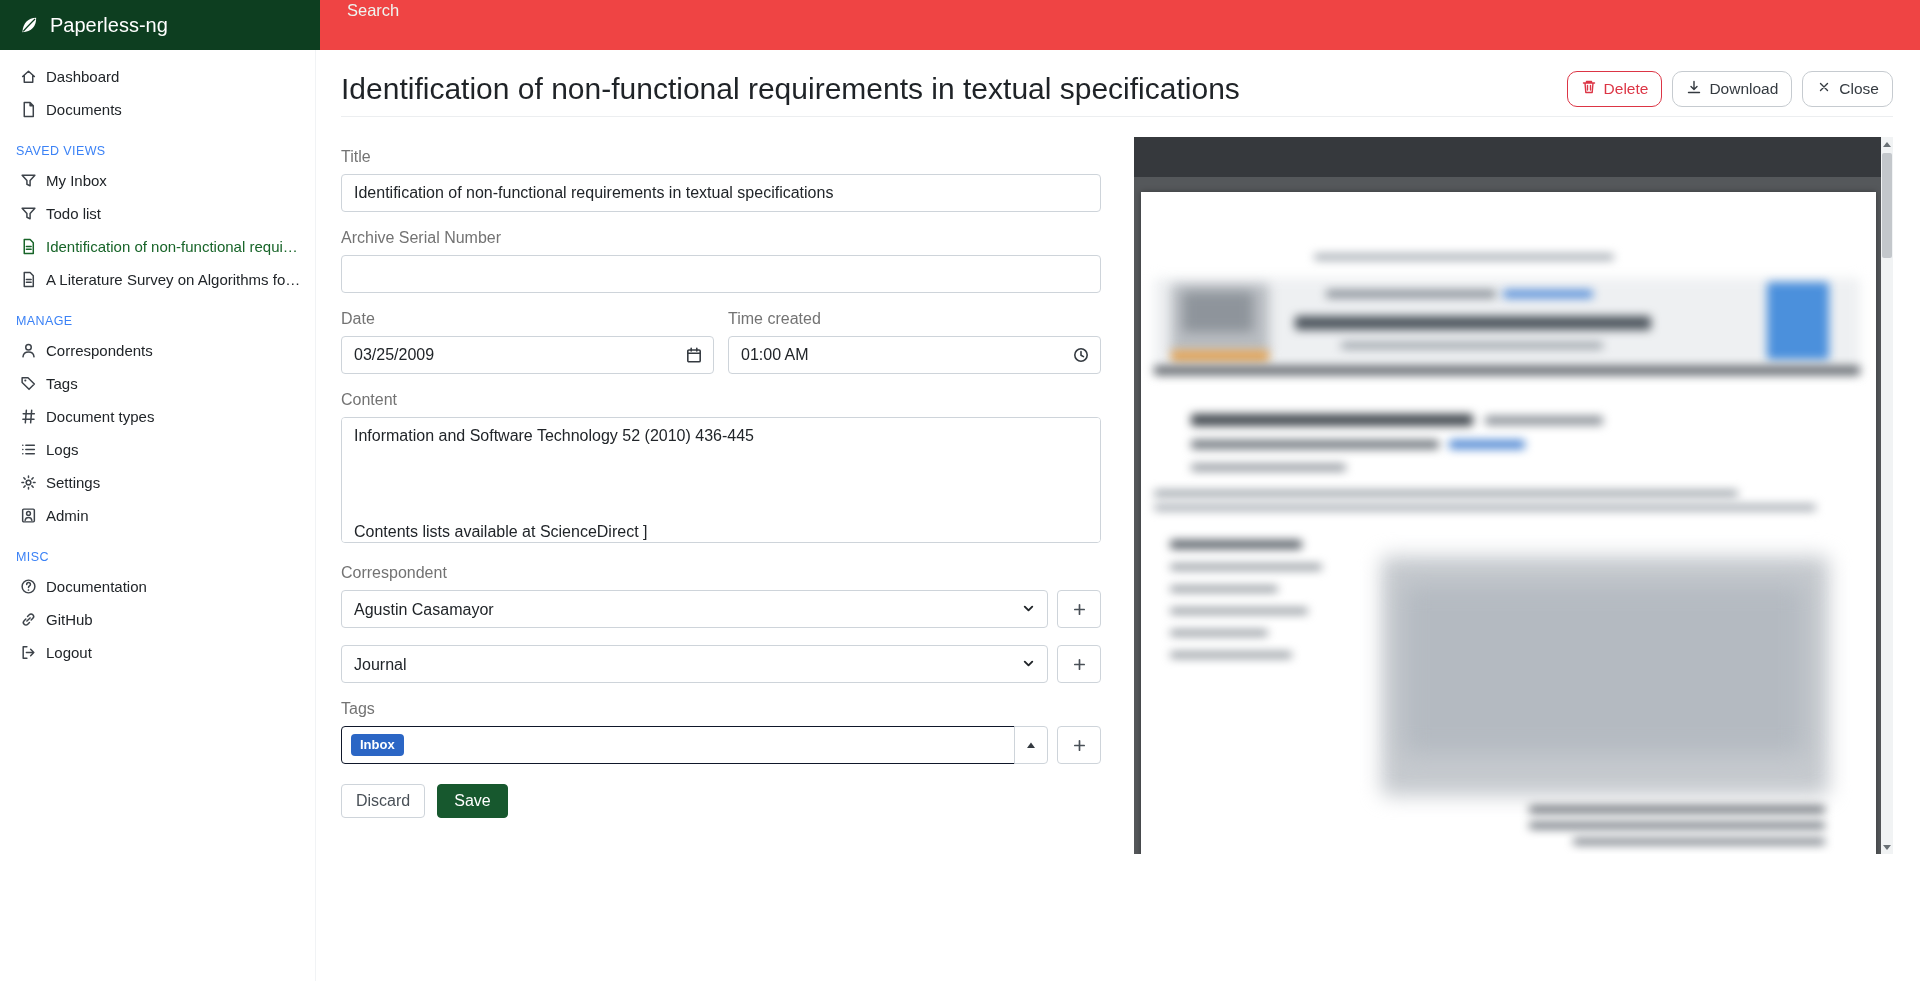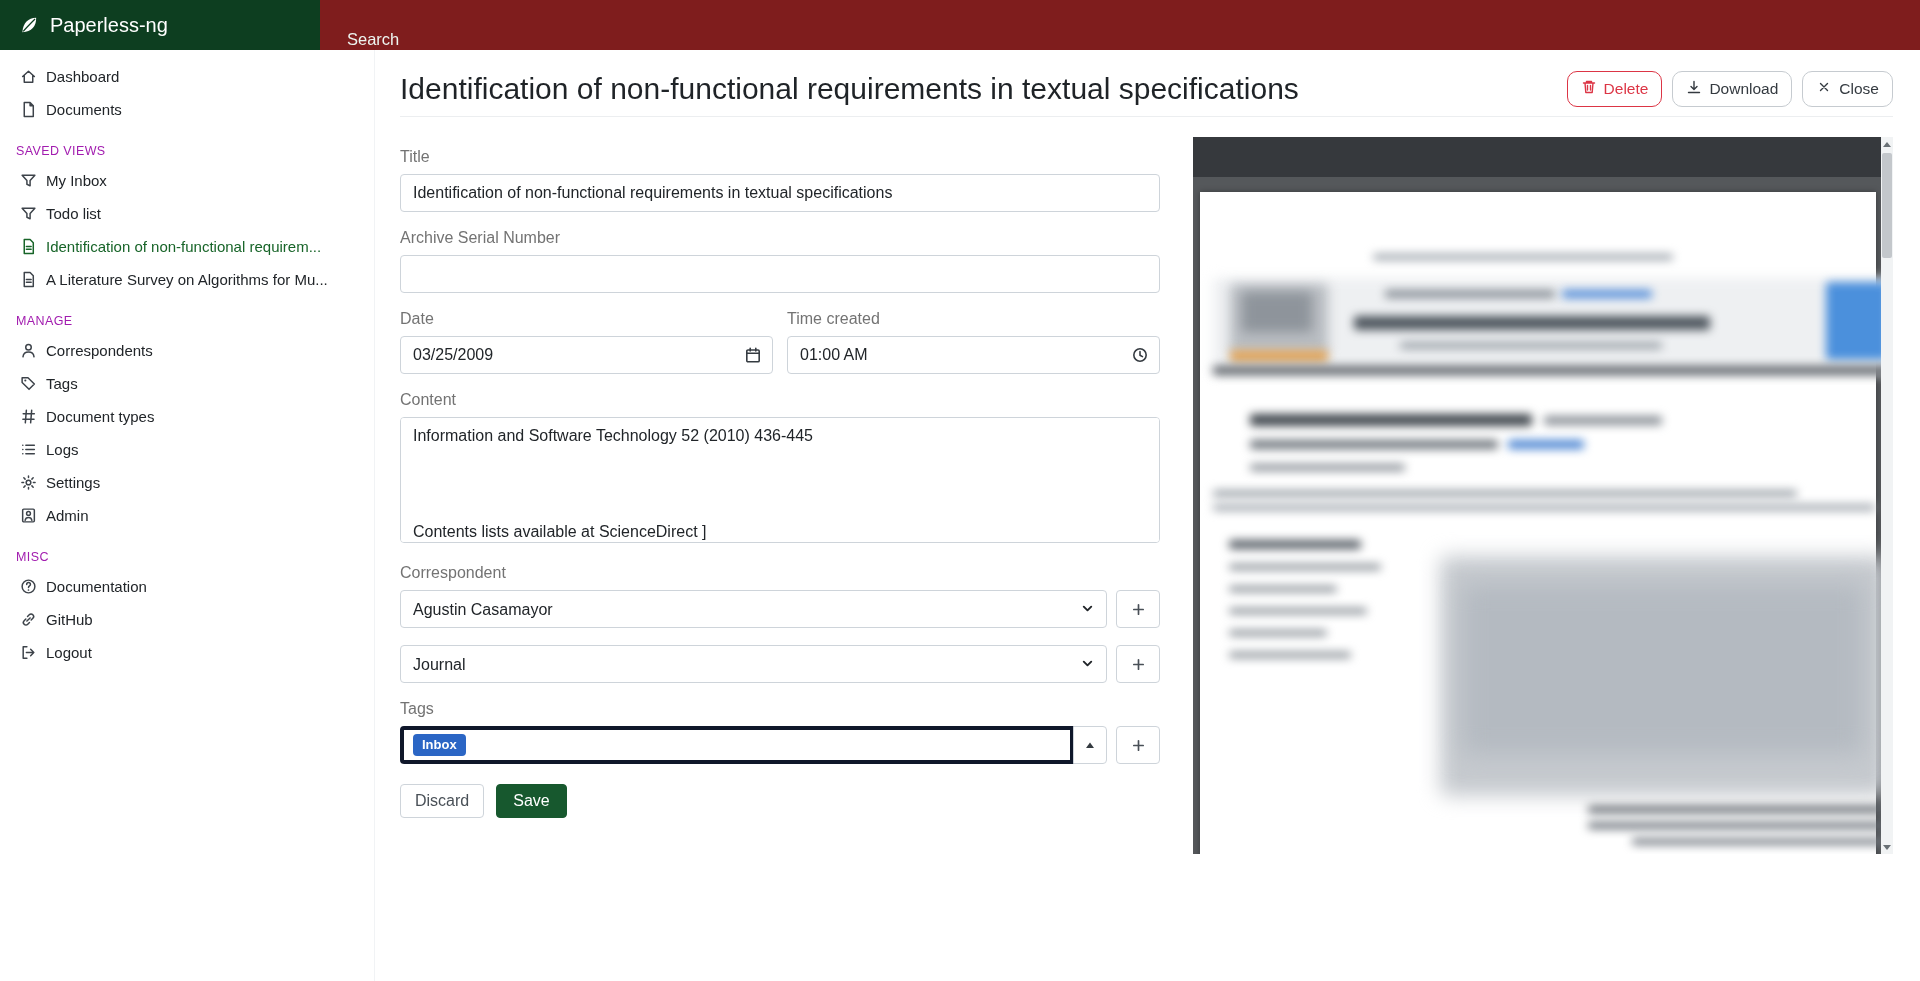--- a/index.html
+++ b/index.html
@@ -3,33 +3,33 @@
 <meta charset="utf-8">
 <style>
   * { box-sizing: border-box; }
   html,body { margin:0; padding:0; width:1920px; height:981px; overflow:hidden;
     font-family:"Liberation Sans","DejaVu Sans",sans-serif; background:#fff; color:#212529; font-size:16px; }
 
   
   .topbar { display:flex; height:50px; width:100%; }
   .brand { width:320px; flex:none; background:#0d3e20; color:#fff; display:flex; align-items:center; gap:10px; padding-left:18px; font-size:20px; }
   .brand-icon { width:22px; height:22px; display:flex; }
-  .search-region { flex:1; background:#7f1d1d; display:flex; align-items:flex-end; padding-left:25px; }
+  .search-region { flex:1; background:#ef4444; display:flex; align-items:flex-start; padding-left:25px; }
   .search-input { background:transparent; border:none; outline:none; color:#fff; font-size:16.5px; width:600px; font-family:inherit; }
   .search-input::placeholder { color:#eef5f0; opacity:1; }
 
   
   .app { display:flex; height:931px; }
-  .sidebar { width:375px; flex:none; background:#fff; border-right:1px solid #f1f3f5; padding-top:10px; overflow:hidden; }
+  .sidebar { width:316px; flex:none; background:#fff; border-right:1px solid #f1f3f5; padding-top:10px; overflow:hidden; }
   .nav-item { display:flex; align-items:center; gap:9px; padding:8px 14px 8px 20px; font-size:15px; color:#212529; cursor:pointer; }
   .nav-item.active { color:#176428; }
   .nav-icon { width:17px; height:17px; flex:none; color:#3d434a; display:flex; }
   .nav-item.active .nav-icon { color:#176428; }
   .nav-label { flex:1; min-width:0; white-space:nowrap; overflow:hidden; text-overflow:ellipsis; }
-  .nav-section-header { padding:18px 20px 6px 16px; font-size:12.5px; color:#a21caf; letter-spacing:.4px; }
+  .nav-section-header { padding:18px 20px 6px 16px; font-size:12.5px; color:#3b82f6; letter-spacing:.4px; }
 
   .icsvg { width:17px; height:17px; stroke:currentColor; fill:none; stroke-width:1.4; stroke-linecap:round; stroke-linejoin:round; }
 
   
   .main { flex:1; padding:21px 27px 0 25px; overflow:hidden; }
   .page-header { display:flex; justify-content:space-between; align-items:center; padding-bottom:9px; margin-bottom:20px; border-bottom:1px solid #eceef0; }
   .page-title { font-size:30px; font-weight:400; color:#1f2327; }
   .header-actions { display:flex; gap:10px; }
   .btn { display:inline-flex; align-items:center; gap:7px; border-radius:10px; padding:7px 13px; font-size:15.5px; background:#fff; cursor:pointer; font-family:inherit; }
   .btn .icsvg { width:16px; height:16px; }
@@ -56,21 +56,21 @@
   .select-row { display:flex; gap:9px; }
   .select-wrap { flex:1; position:relative; }
   select.form-control { appearance:none; -webkit-appearance:none; padding-right:36px; cursor:pointer; }
   .select-chevron { position:absolute; right:12px; top:11px; width:15px; height:15px; color:#212529; pointer-events:none; display:flex; }
   .select-chevron .icsvg { width:15px; height:15px; stroke-width:2; }
   .plus-btn { width:44px; height:38px; flex:none; border:1px solid #ced4da; border-radius:4px; background:#fff; color:#495057; display:flex; align-items:center; justify-content:center; cursor:pointer; }
   .plus-btn .icsvg { width:15px; height:15px; stroke-width:1.8; }
 
   .tags-row { display:flex; gap:9px; }
   .tags-group { flex:1; display:flex; }
-  .tags-box { flex:1; min-width:0; border:4px solid #0f172a; border-radius:4px 0 0 4px; min-height:38px; display:flex; align-items:center; gap:6px; padding:4px 9px; background:#fff; }
+  .tags-box { flex:1; min-width:0; border:1px solid #0f172a; border-radius:4px 0 0 4px; min-height:38px; display:flex; align-items:center; gap:6px; padding:4px 9px; background:#fff; }
   .tag-badge { background:#2b66c5; color:#fff; font-size:13px; font-weight:700; padding:3px 9px; border-radius:4px; line-height:1.25; }
   .caret-btn { width:34px; flex:none; border:1px solid #ced4da; margin-left:-1px; border-radius:0 4px 4px 0; background:#fff; display:flex; align-items:center; justify-content:center; cursor:pointer; color:#343a40; }
 
   .form-actions { display:flex; gap:12px; margin-top:20px; }
   .btn-discard { border:1px solid #ced4da; color:#495057; padding:7px 14px; border-radius:4px; background:#fff; font-size:16px; cursor:pointer; font-family:inherit; }
   .btn-save { border:1px solid #17582e; background:#17582e; color:#fff; padding:7px 16px; border-radius:4px; font-size:16px; cursor:pointer; font-family:inherit; }
 
   
   .preview { flex:1; height:717px; position:relative; overflow:hidden; }
   .pdf-toolbar { position:absolute; top:0; left:0; right:12px; height:40px; background:#36393d; }

